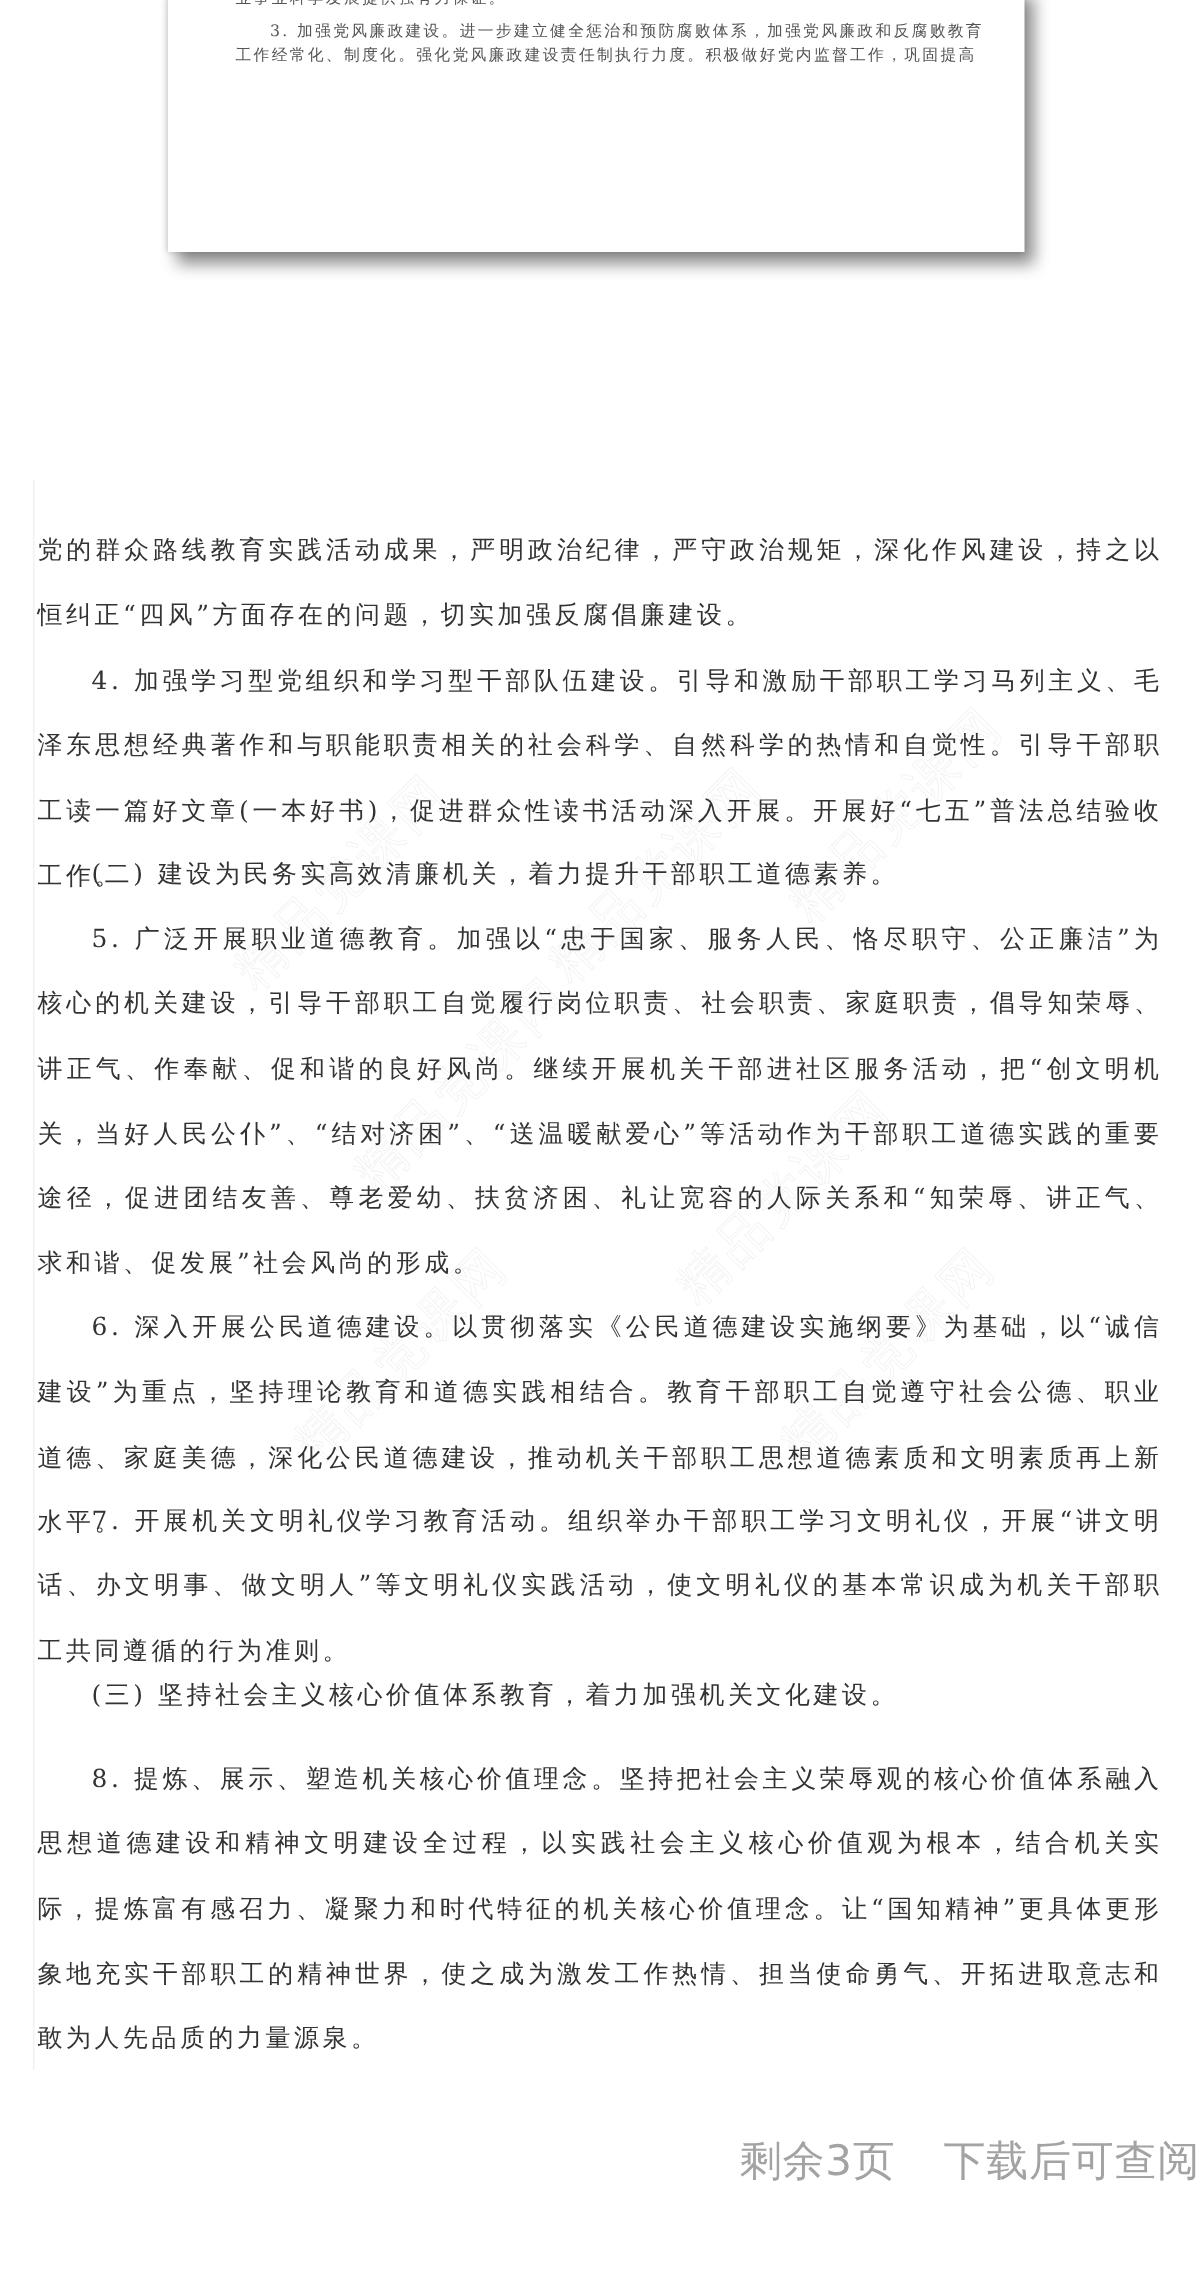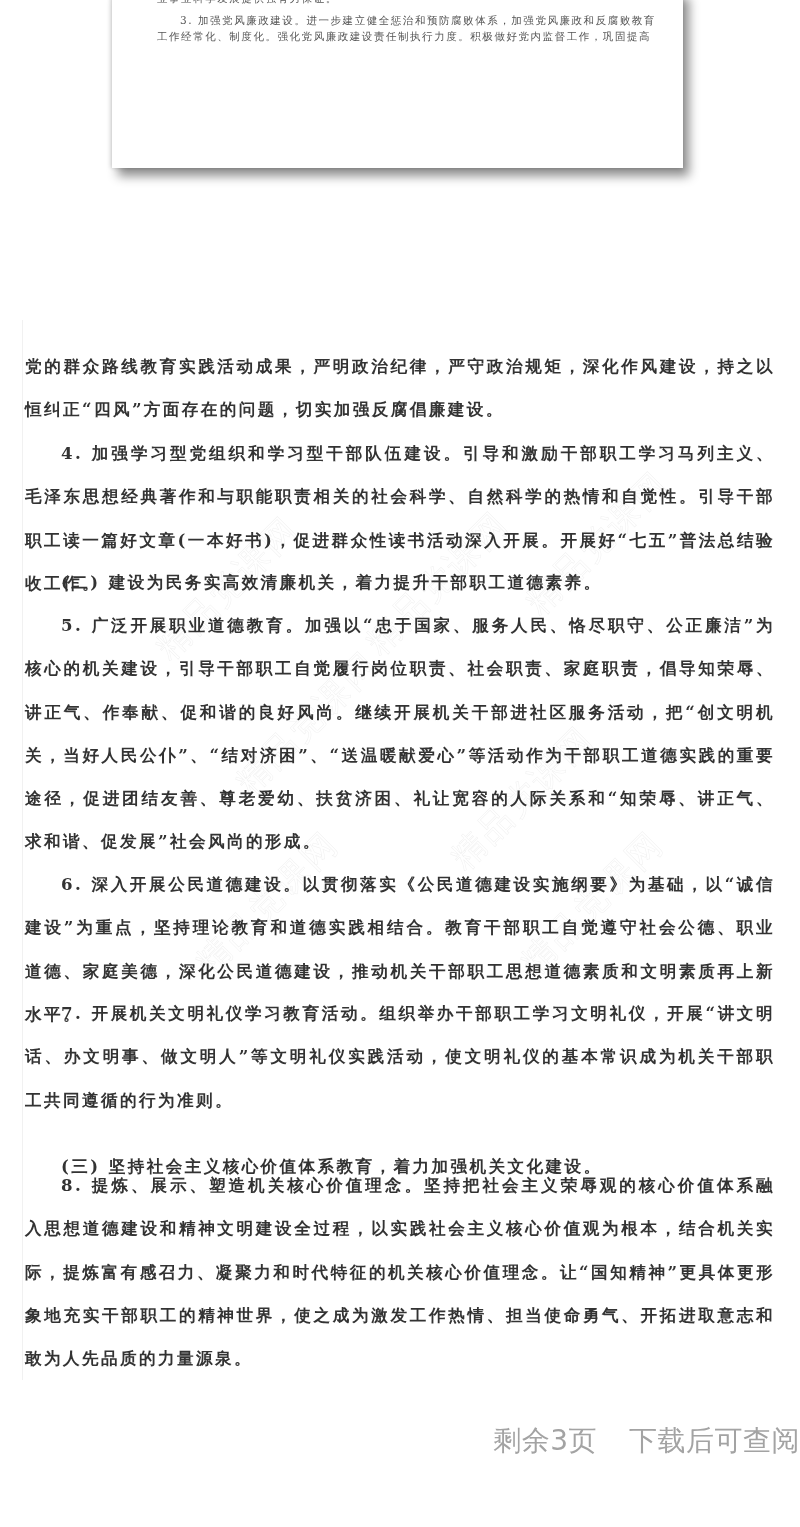--- a/index.html
+++ b/index.html
@@ -59,21 +59,20 @@
       position: absolute;
       left: 0;
       width: 750px;
       font-size: 16.6px;
       line-height: 43.3px;
       color: #333333;
       letter-spacing: 2.4px;
       text-align: justify;
       word-break: break-all;
       margin: 0;
-      font-weight: bold;
     }
     .para.indent { text-indent: 36px; }
 
     
     .watermark {
       position: absolute;
       font-size: 34px;
       color: rgba(0,0,0,0.045);
       font-family: "DejaVu Sans", sans-serif;
       transform: rotate(-45deg);
@@ -112,21 +111,21 @@
 
 <div class="page-border"></div>
 
 <div class="page">
   <p class="para" style="top:345px;">党的群众路线教育实践活动成果，严明政治纪律，严守政治规矩，深化作风建设，持之以恒纠正“四风”方面存在的问题，切实加强反腐倡廉建设。</p>
   <p class="para indent" style="top:432px;">4. 加强学习型党组织和学习型干部队伍建设。引导和激励干部职工学习马列主义、毛泽东思想经典著作和与职能职责相关的社会科学、自然科学的热情和自觉性。引导干部职工读一篇好文章(一本好书)，促进群众性读书活动深入开展。开展好“七五”普法总结验收工作。</p>
   <p class="para indent" style="top:561px;">(二) 建设为民务实高效清廉机关，着力提升干部职工道德素养。</p>
   <p class="para indent" style="top:604px;">5. 广泛开展职业道德教育。加强以“忠于国家、服务人民、恪尽职守、公正廉洁”为核心的机关建设，引导干部职工自觉履行岗位职责、社会职责、家庭职责，倡导知荣辱、讲正气、作奉献、促和谐的良好风尚。继续开展机关干部进社区服务活动，把“创文明机关，当好人民公仆”、“结对济困”、“送温暖献爱心”等活动作为干部职工道德实践的重要途径，促进团结友善、尊老爱幼、扶贫济困、礼让宽容的人际关系和“知荣辱、讲正气、求和谐、促发展”社会风尚的形成。</p>
   <p class="para indent" style="top:863px;">6. 深入开展公民道德建设。以贯彻落实《公民道德建设实施纲要》为基础，以“诚信建设”为重点，坚持理论教育和道德实践相结合。教育干部职工自觉遵守社会公德、职业道德、家庭美德，深化公民道德建设，推动机关干部职工思想道德素质和文明素质再上新水平。</p>
   <p class="para indent" style="top:992px;">7. 开展机关文明礼仪学习教育活动。组织举办干部职工学习文明礼仪，开展“讲文明话、办文明事、做文明人”等文明礼仪实践活动，使文明礼仪的基本常识成为机关干部职工共同遵循的行为准则。</p>
-  <p class="para indent" style="top:1145px;">(三) 坚持社会主义核心价值体系教育，着力加强机关文化建设。</p>
+  <p class="para indent" style="top:1108px;">(三) 坚持社会主义核心价值体系教育，着力加强机关文化建设。</p>
   <p class="para indent" style="top:1164px;">8. 提炼、展示、塑造机关核心价值理念。坚持把社会主义荣辱观的核心价值体系融入思想道德建设和精神文明建设全过程，以实践社会主义核心价值观为根本，结合机关实际，提炼富有感召力、凝聚力和时代特征的机关核心价值理念。让“国知精神”更具体更形象地充实干部职工的精神世界，使之成为激发工作热情、担当使命勇气、开拓进取意志和敢为人先品质的力量源泉。</p>
 </div>
 
 <div class="watermark" style="left:135px; top:565px;">精品党课网</div>
 <div class="watermark" style="left:345px; top:560px;">精品党课网</div>
 <div class="watermark" style="left:505px; top:520px;">精品党课网</div>
 <div class="watermark" style="left:215px; top:700px;">精品党课网</div>
 <div class="watermark" style="left:430px; top:775px;">精品党课网</div>
 <div class="watermark" style="left:175px; top:880px;">精品党课网</div>
 <div class="watermark" style="left:500px; top:880px;">精品党课网</div>

